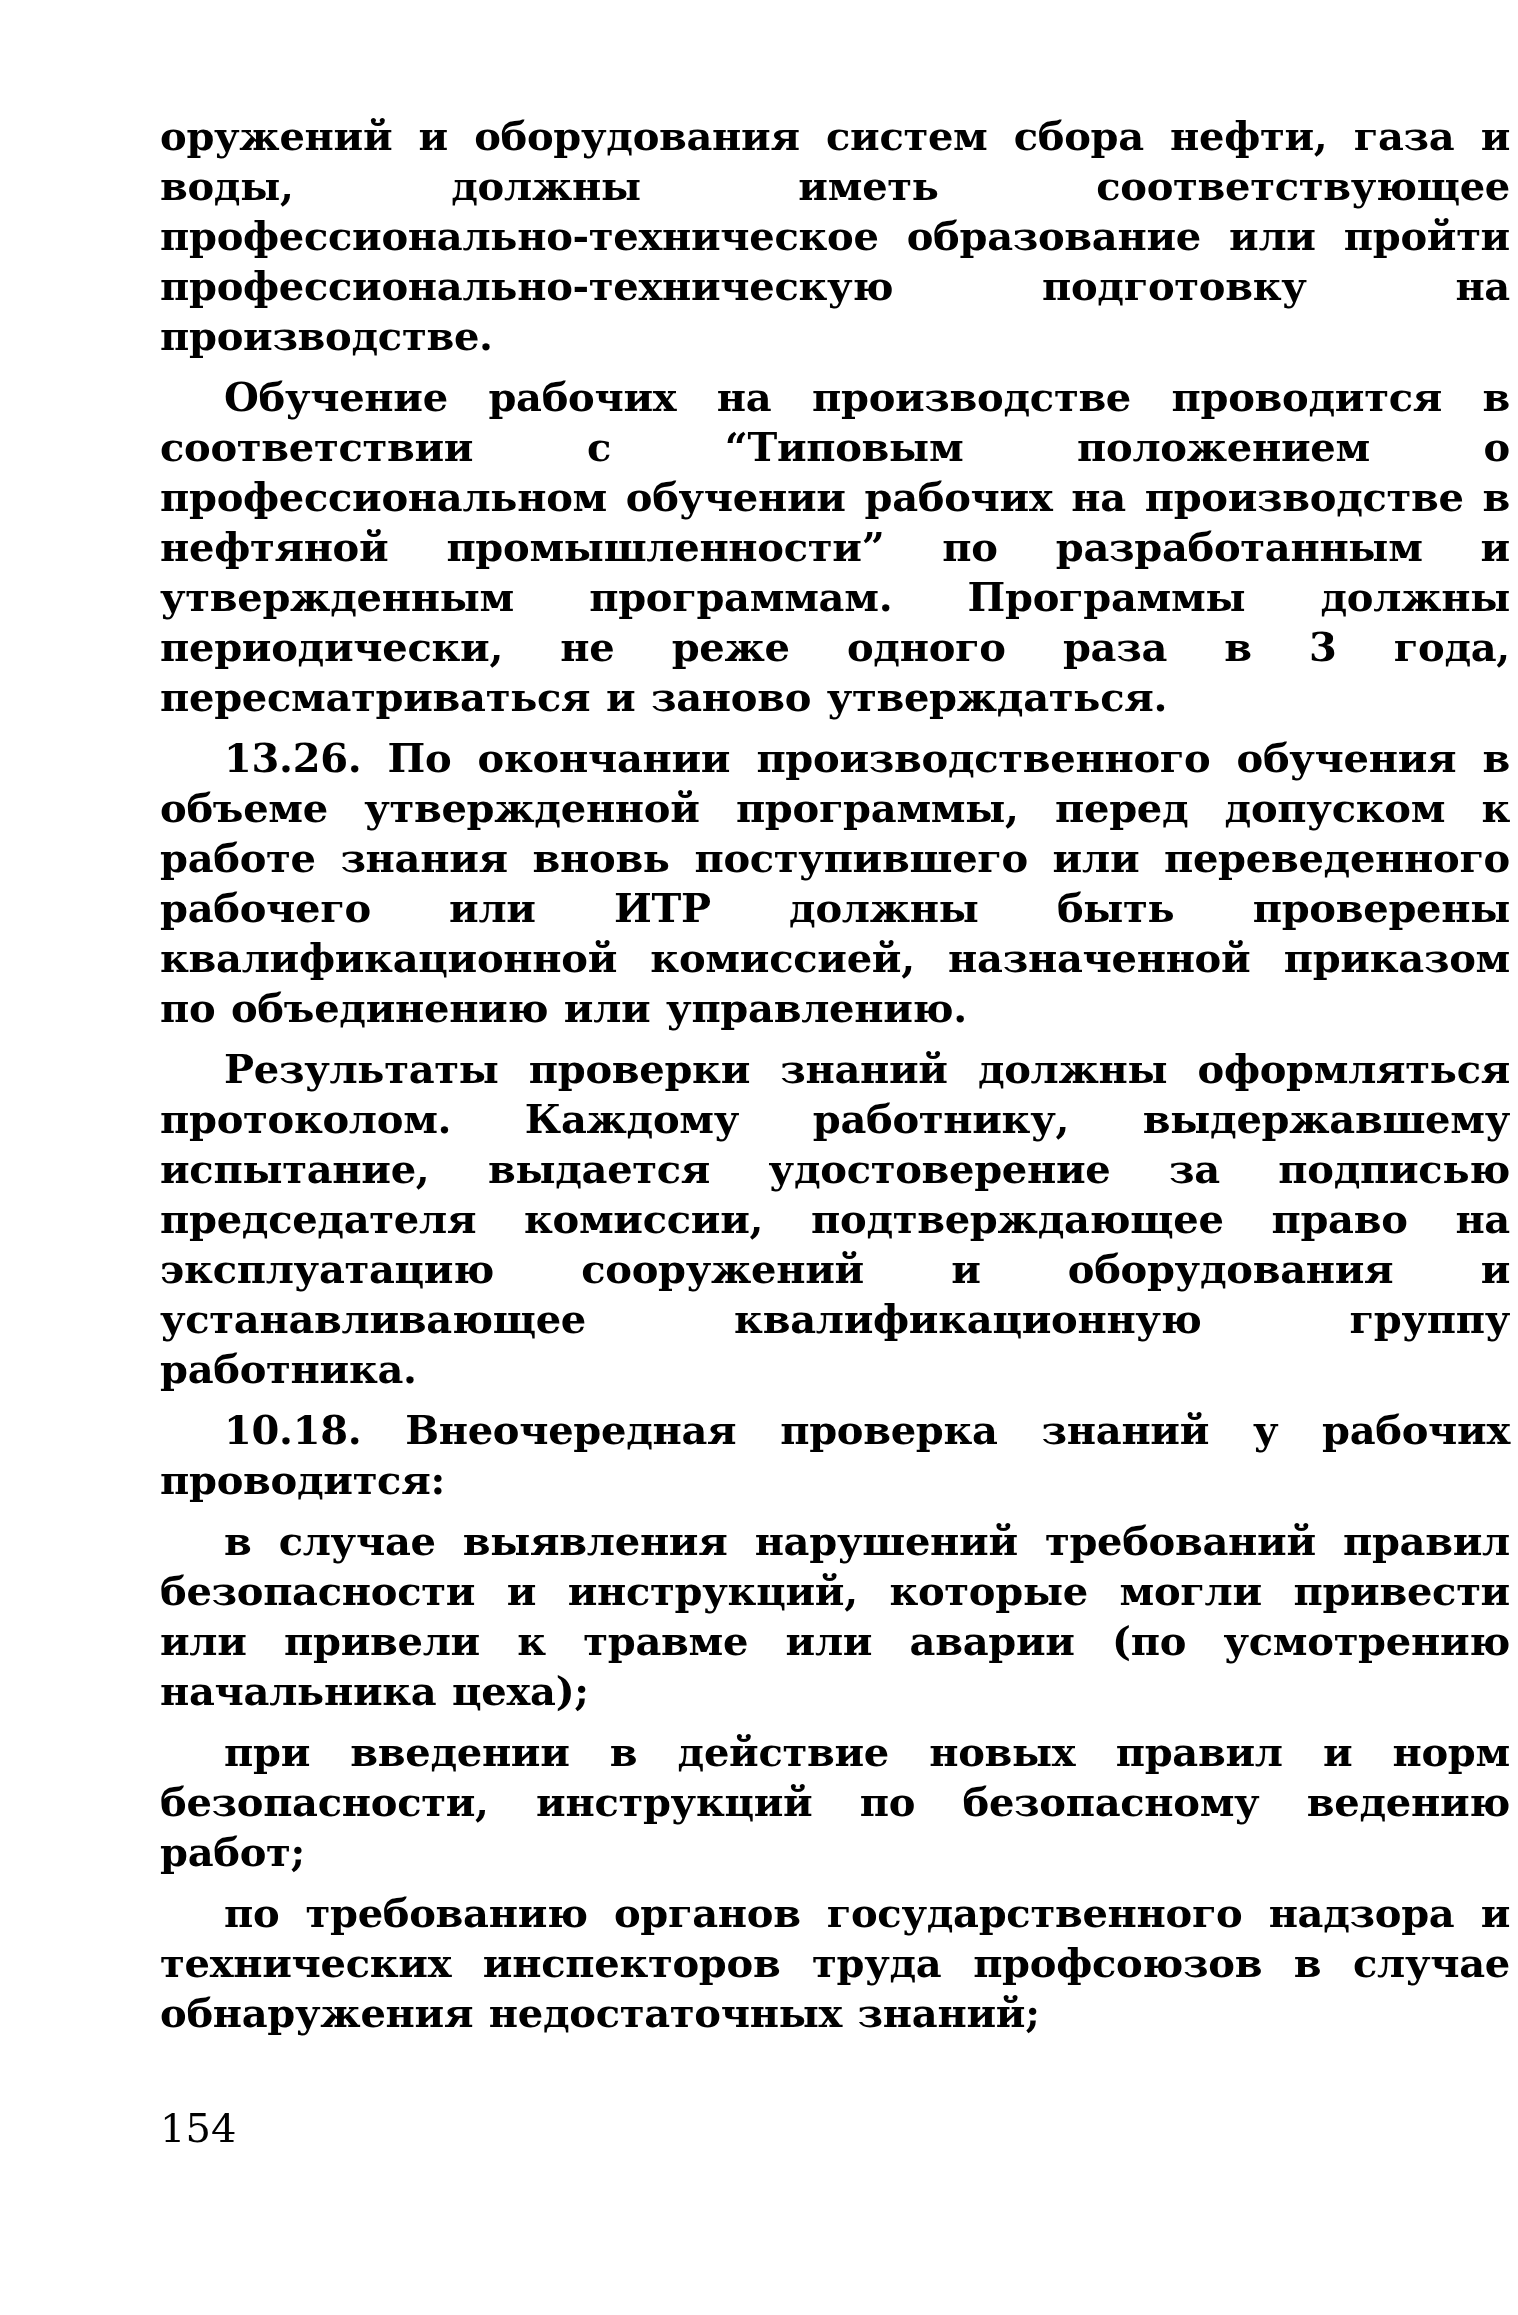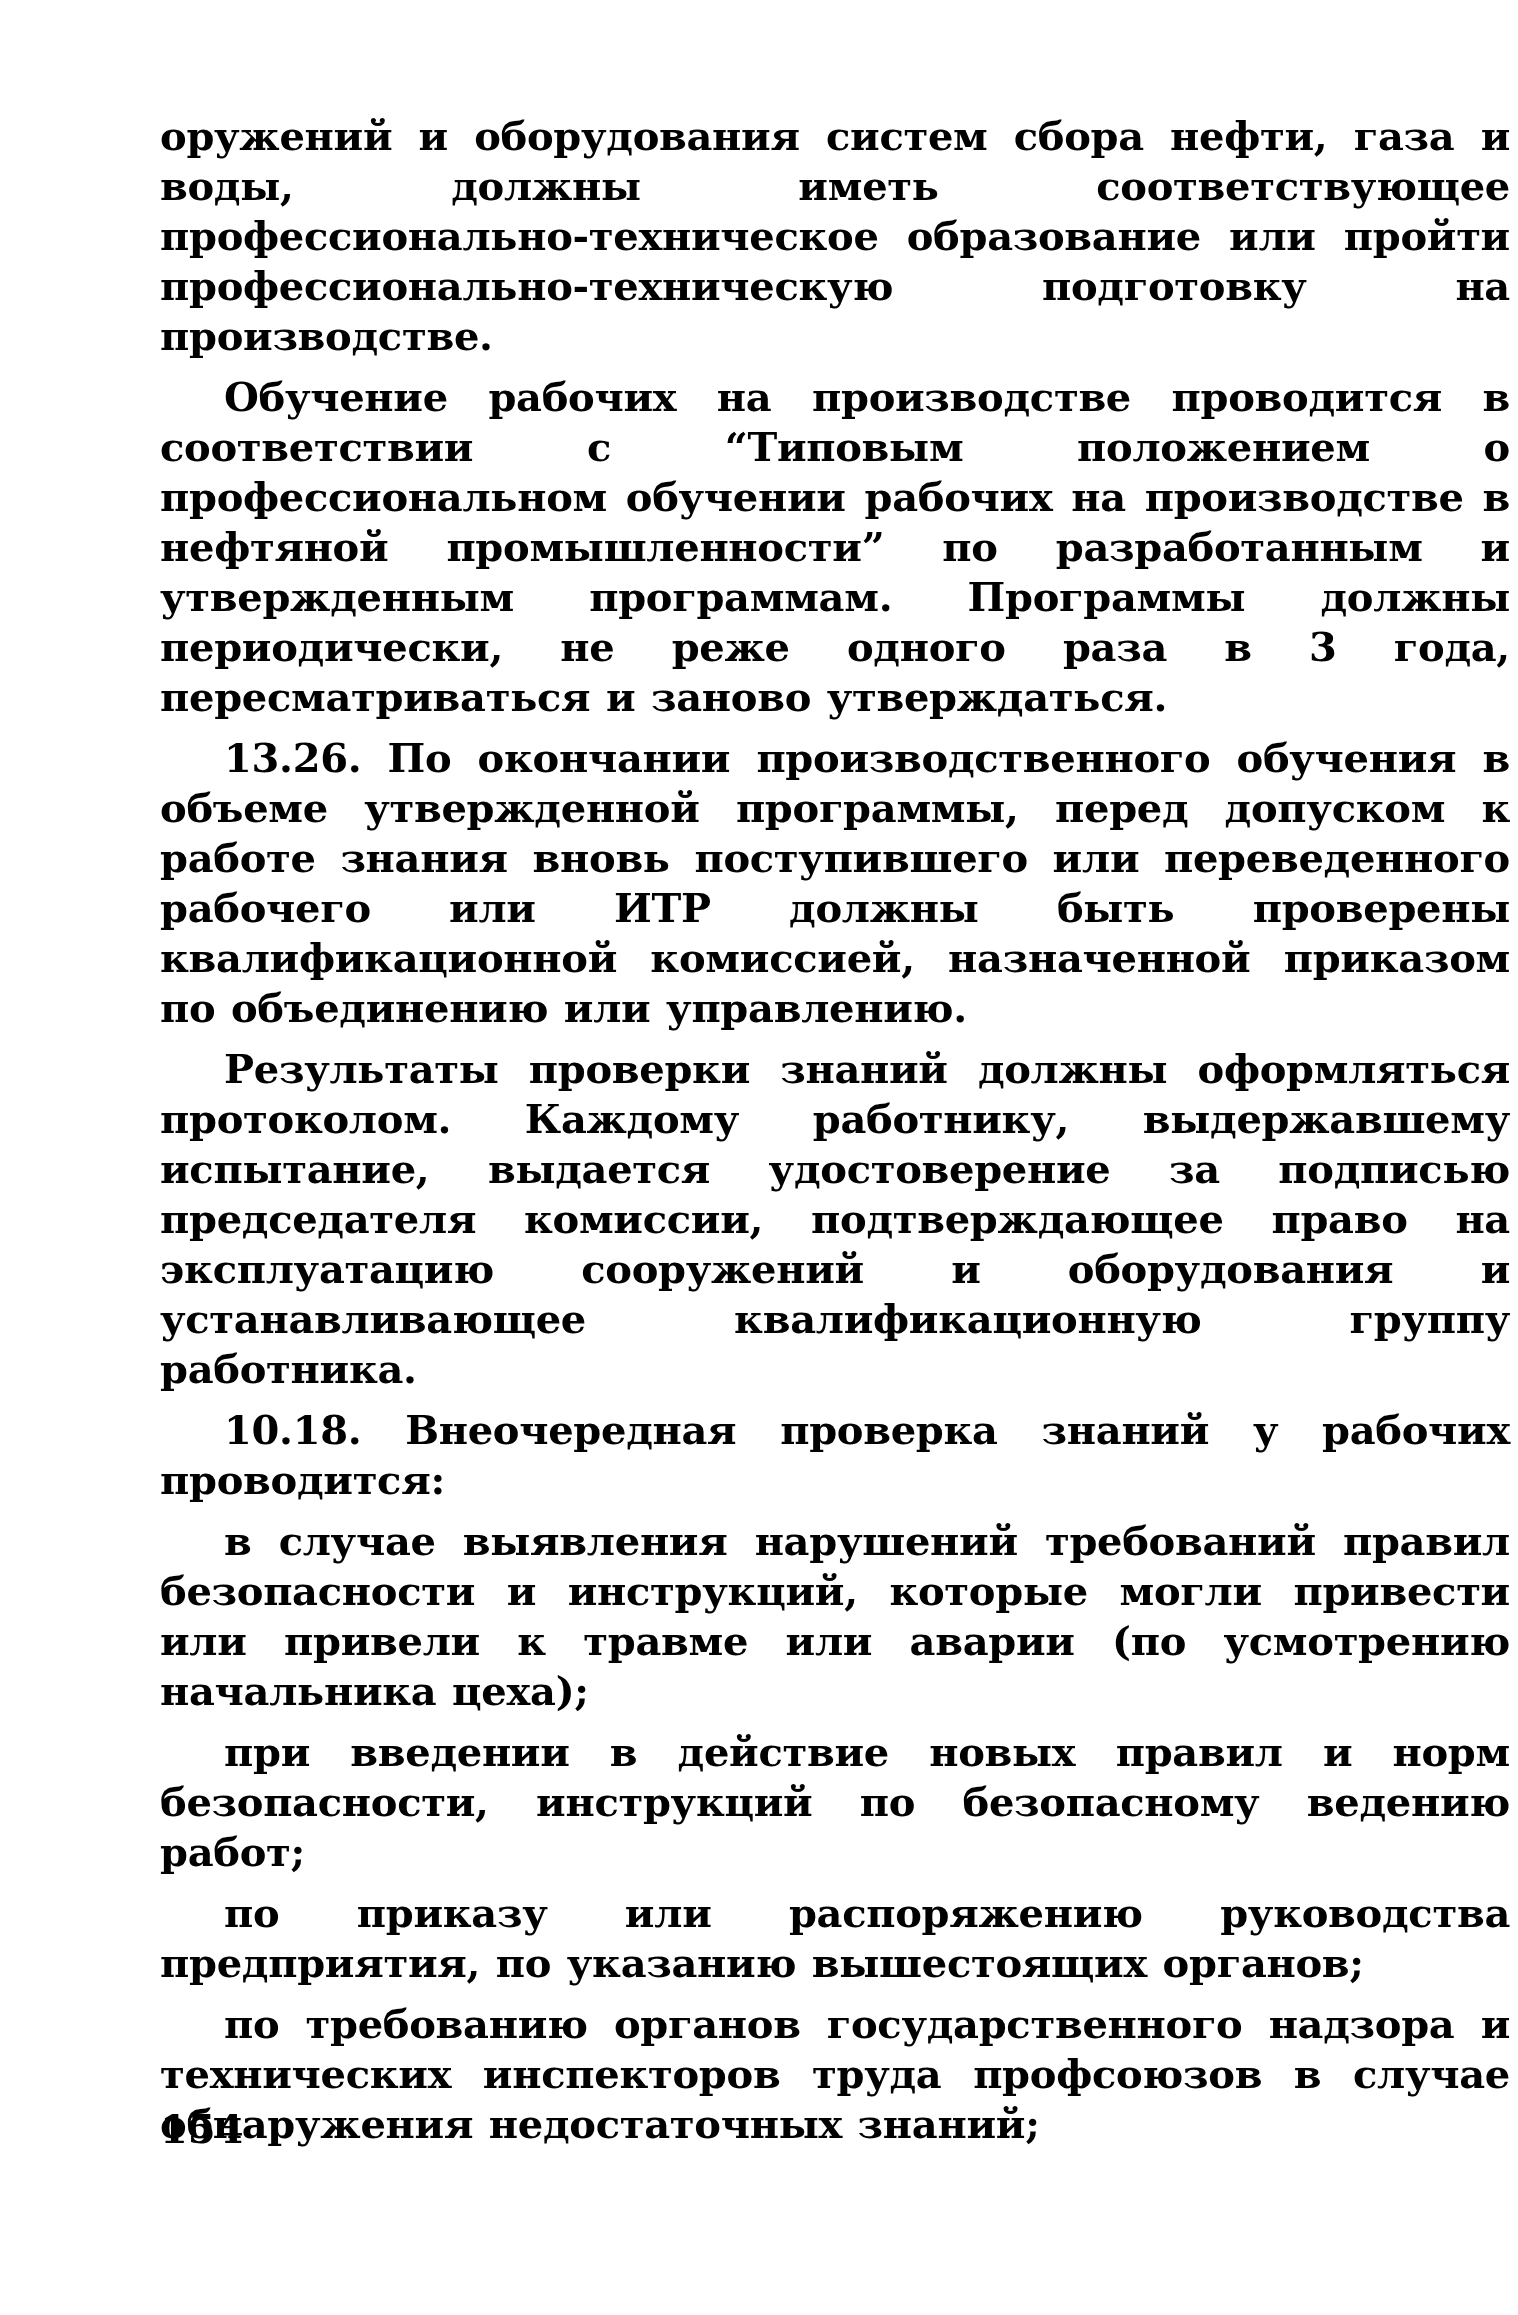--- a/index.html
+++ b/index.html
@@ -31,33 +31,32 @@
     word-spacing: 2px;
   }
   .para.indent {
     text-indent: 64px;
   }
   .page-number {
     position: absolute;
     left: 160px;
     top: 2105px;
     font-size: 40px;
-    font-weight: bold;
+    font-weight: normal;
     font-family: "DejaVu Serif", "Liberation Serif", serif;
   }
 </style>
 </head>
 <body>
 
 <div class="page">
   <p class="para">оружений и оборудования систем сбора нефти, газа и воды, должны иметь соответствующее профессионально-техническое образование или пройти профессионально-техническую подготовку на производстве.</p>
   <p class="para indent">Обучение рабочих на производстве проводится в соответствии с “Типовым положением о профессиональном обучении рабочих на производстве в нефтяной промышленности” по разработанным и утвержденным программам. Программы должны периодически, не реже одного раза в 3 года, пересматриваться и заново утверждаться.</p>
   <p class="para indent">13.26. По окончании производственного обучения в объеме утвержденной программы, перед допуском к работе знания вновь поступившего или переведенного рабочего или ИТР должны быть проверены квалификационной комиссией, назначенной приказом по объединению или управлению.</p>
   <p class="para indent">Результаты проверки знаний должны оформляться протоколом. Каждому работнику, выдержавшему испытание, выдается удостоверение за подписью председателя комиссии, подтверждающее право на эксплуатацию сооружений и оборудования и устанавливающее квалификационную группу работника.</p>
   <p class="para indent">10.18. Внеочередная проверка знаний у рабочих проводится:</p>
   <p class="para indent">в случае выявления нарушений требований правил безопасности и инструкций, которые могли привести или привели к травме или аварии (по усмотрению начальника цеха);</p>
   <p class="para indent">при введении в действие новых правил и норм безопасности, инструкций по безопасному ведению работ;</p>
-  <p class="para indent">по приказу или распоряжению руководства предприятия, по указанию вышестоящих органов;</p>
   <p class="para indent">по требованию органов государственного надзора и технических инспекторов труда профсоюзов в случае обнаружения недостаточных знаний;</p>
 
 </div>
 
 <div class="page-number">154</div>
 
 </body></html>

